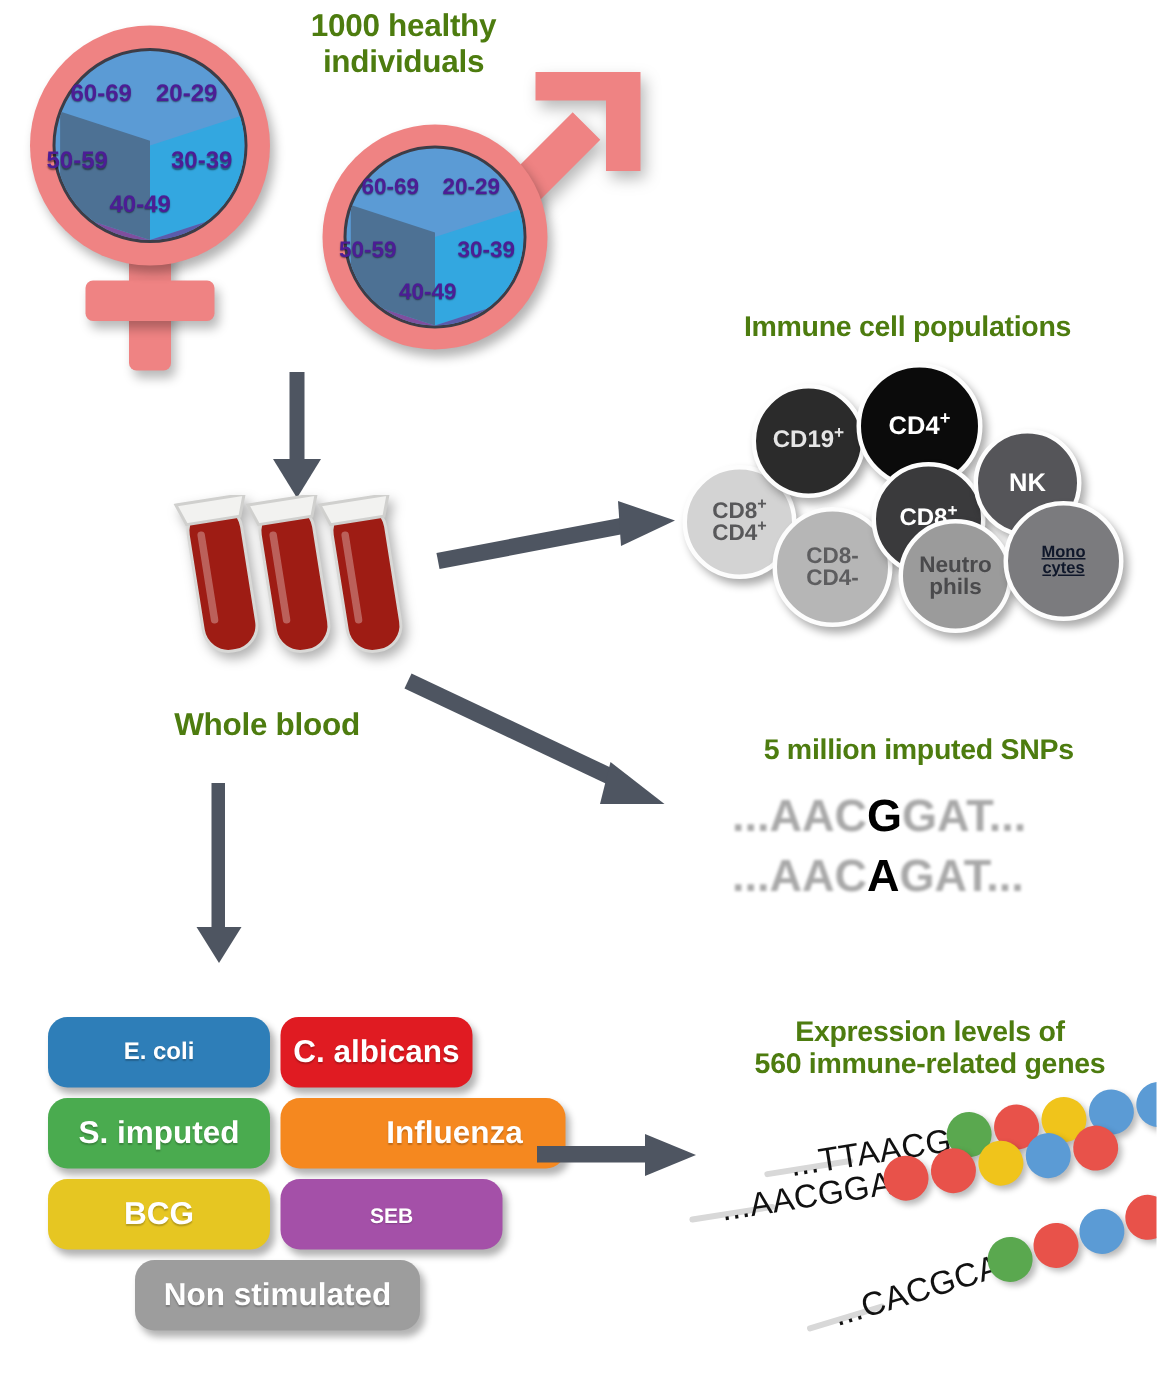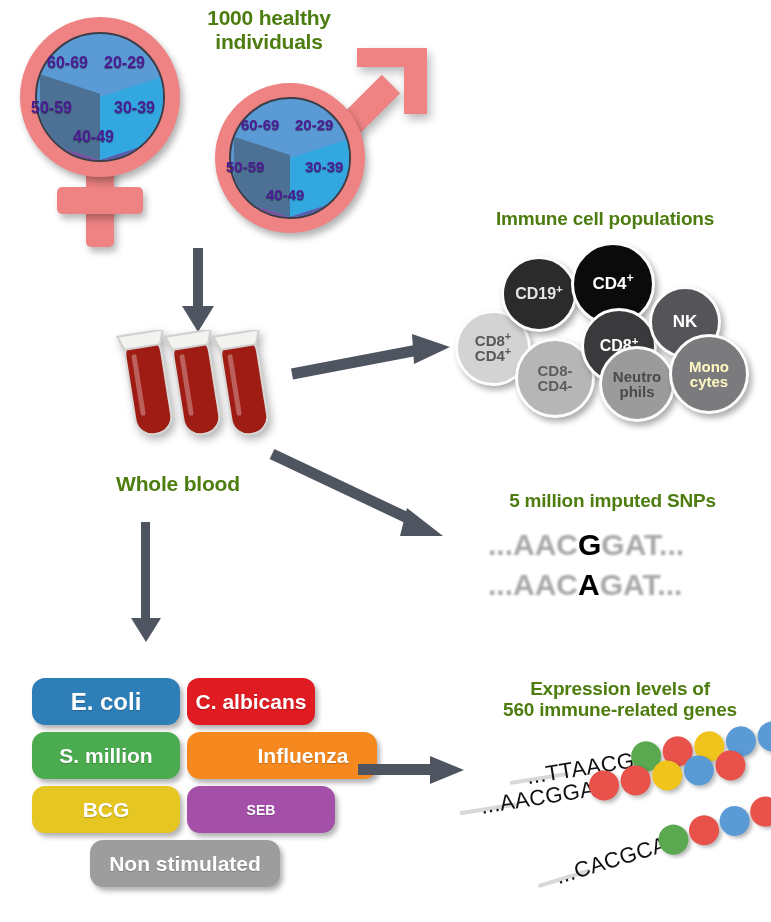--- a/index.html
+++ b/index.html
@@ -191,43 +191,43 @@
     <span>NK</span>
   </div>
 
   <div class="cell" style="left:144px;top:104px;width:76px;height:76px;background:#9b9b9b;color:#4a4a4c;font-size:15px;">
     <span>
       <span>Neutro</span><br>
       <span>phils</span>
     </span>
   </div>
 
-  <div class="cell" style="left:214px;top:92px;width:80px;height:80px;background:#7b7b7e;color:#fef9c3;font-size:15px;">
+  <div class="cell" style="left:214px;top:92px;width:80px;height:80px;background:#7b7b7e;color:#0f172a;font-size:11px;text-decoration:underline;">
     <span>
       <span>Mono</span><br>
       <span>cytes</span>
     </span>
   </div>
 </div>
 
 <div class="abs hdr" style="left:470px;top:490px;width:285px;font-size:19px;">5 million imputed SNPs</div>
 
 <div class="abs" style="left:488px;top:528px;width:250px;height:80px;">
   <div class="snpline" style="left:0px;top:0px;font-size:30px;">
     <span class="dim">...AAC</span><span class="hit">G</span><span class="dim">GAT...</span>
   </div>
   <div class="snpline" style="left:0px;top:40px;font-size:30px;">
     <span class="dim">...AAC</span><span class="hit">A</span><span class="dim">GAT...</span>
   </div>
 </div>
 
 <div class="abs" style="left:32px;top:678px;width:320px;height:225px;">
-  <div class="pill" style="left:0px;top:0px;width:148px;height:47px;background:#2e7eb8;font-size:24px;">E. coli</div>
+  <div class="pill" style="left:0px;top:0px;width:148px;height:47px;background:#2e7eb8;font-size:16px;">E. coli</div>
   <div class="pill" style="left:155px;top:0px;width:128px;height:47px;background:#e01b22;font-size:21px;border-radius:12px;">C. albicans</div>
-  <div class="pill" style="left:0px;top:54px;width:148px;height:47px;background:#4aab4f;font-size:21px;">S. million</div>
+  <div class="pill" style="left:0px;top:54px;width:148px;height:47px;background:#4aab4f;font-size:21px;">S. imputed</div>
   <div class="pill" style="left:155px;top:54px;width:148px;height:47px;background:#f5881f;font-size:21px;padding-left:42px;">Influenza</div>
   <div class="pill" style="left:0px;top:108px;width:148px;height:47px;background:#e6c622;font-size:21px;">BCG</div>
   <div class="pill" style="left:155px;top:108px;width:148px;height:47px;background:#a450a8;font-size:14px;">SEB</div>
   <div class="pill" style="left:58px;top:162px;width:190px;height:47px;background:#9d9d9d;font-size:21px;text-align:center;">Non stimulated</div>
 </div>
 
 <div class="abs arrow" style="left:358px;top:752px;">
   <svg width="110" height="36" viewBox="0 0 110 36">
     <rect x="0" y="12" width="78" height="11" fill="#4e5561"></rect>
     <polygon points="72,4 106,18 72,32" fill="#4e5561"></polygon>

